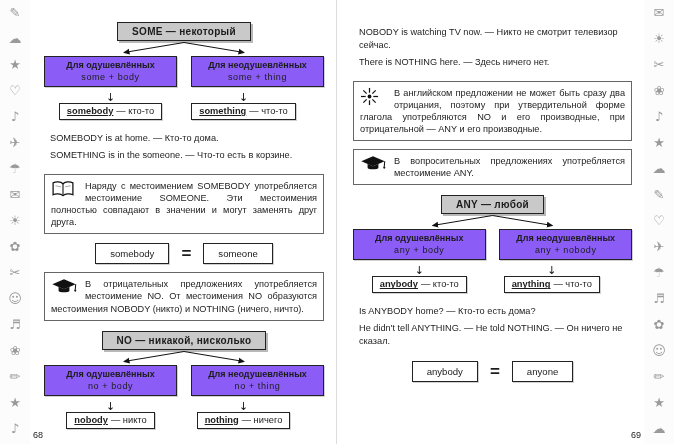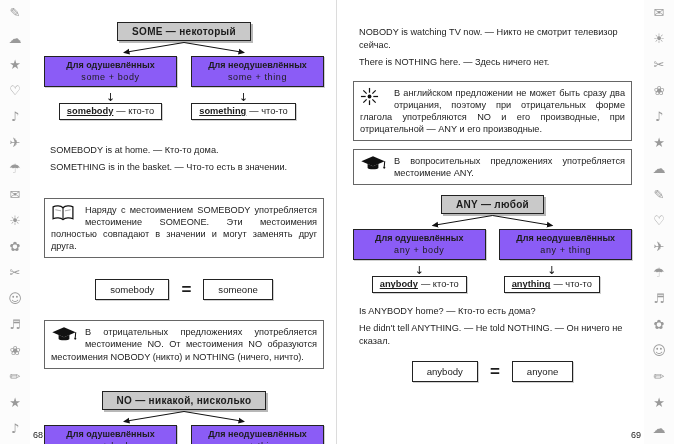--- a/index.html
+++ b/index.html
@@ -28,21 +28,21 @@
   }
 
   .page {
     flex: 1 1 auto;
     width: 307px;
     position: relative;
     padding: 22px 12px 14px 14px;
     display: flex;
     flex-direction: column;
   }
-  .page.left  { border-right: 1px solid #dcdcdc; gap: 12px; }
+  .page.left  { border-right: 1px solid #dcdcdc; }
   .page.right { padding-left: 16px; }
 
   
   .tree { display: flex; flex-direction: column; align-items: center; width: 100%; }
   .tree-header {
     display: inline-block;
     background: #c9c9c9;
     border: 1px solid #222;
     box-shadow: 2px 2px 0 rgba(0,0,0,0.28);
     font-weight: bold;
@@ -171,21 +171,21 @@
         <div class="word-cell">
           <span class="word-box">
             <span class="word">something</span><span class="trans">— что-то</span>
           </span>
         </div>
       </div>
     </section>
 
     <section class="examples">
       <p>SOMEBODY is at home. — Кто-то дома.</p>
-      <p>SOMETHING is in the basket. — Что-то есть в значении.</p>
+      <p>SOMETHING is in the someone. — Что-то есть в корзине.</p>
     </section>
 
     <section class="note">
       <span class="note-icon">
         <svg viewBox="0 0 26 20" width="24" height="18" aria-hidden="true">
           <path d="M13 4.2 C10.4 1.8 5.2 1.6 2 3.2 L2 16.4 C5.2 14.8 10.4 15 13 17.4 C15.6 15 20.8 14.8 24 16.4 L24 3.2 C20.8 1.6 15.6 1.8 13 4.2 Z" fill="#fff" stroke="#111" stroke-width="1.4"></path>
           <line x1="13" y1="4.2" x2="13" y2="17.4" stroke="#111" stroke-width="1.2"></line>
           <line x1="4.5" y1="6.4" x2="10.8" y2="7.6" stroke="#8a8a8a" stroke-width="0.8"></line>
           <line x1="15.2" y1="7.6" x2="21.5" y2="6.4" stroke="#8a8a8a" stroke-width="0.8"></line>
         </svg>
@@ -269,21 +269,21 @@
             <line x1="1" y1="10" x2="6" y2="10"></line>
             <line x1="14" y1="10" x2="19" y2="10"></line>
             <line x1="3.5" y1="3.5" x2="7" y2="7"></line>
             <line x1="13" y1="13" x2="16.5" y2="16.5"></line>
             <line x1="3.5" y1="16.5" x2="7" y2="13"></line>
             <line x1="13" y1="7" x2="16.5" y2="3.5"></line>
           </g>
           <circle cx="10" cy="10" r="2" fill="#111"></circle>
         </svg>
       </span>
-      <p class="note-text">В английском предложении не может быть сразу два отрицания, поэтому при отрицательных форме глагола употребляются NO и его производные, при отрицательной — ANY и его производные.</p>
+      <p class="note-text">В английском предложении не может быть сразу два отрицания, поэтому при утвердительной форме глагола употребляются NO и его производные, при отрицательной — ANY и его производные.</p>
     </section>
 
     <section class="note">
       <span class="note-icon">
         <svg viewBox="0 0 28 20" width="26" height="18" aria-hidden="true">
           <polygon points="14,1.5 27,7 14,12.5 1,7" fill="#111"></polygon>
           <path d="M8 9.6 L8 14.4 C8 16.4 20 16.4 20 14.4 L20 9.6 L14 12.5 Z" fill="#111"></path>
           <line x1="27" y1="7" x2="26.5" y2="13" stroke="#111" stroke-width="1.2"></line>
           <circle cx="26.5" cy="14" r="1.2" fill="#111"></circle>
         </svg>
@@ -302,21 +302,21 @@
         <line x1="140" y1="0.5" x2="80" y2="10.5" stroke="#111" stroke-width="1" marker-end="url(#ah-any)"></line>
         <line x1="140" y1="0.5" x2="200" y2="10.5" stroke="#111" stroke-width="1" marker-end="url(#ah-any)"></line>
       </svg>
       <div class="cat-row">
         <div class="cat-box">
           <div class="cat-title">Для одушевлённых</div>
           <div class="cat-formula">any + body</div>
         </div>
         <div class="cat-box">
           <div class="cat-title">Для неодушевлённых</div>
-          <div class="cat-formula">any + thing</div>
+          <div class="cat-formula">any + nobody</div>
         </div>
       </div>
       <div class="down-row">
         <div class="down-cell"><span class="down-arrow">↓</span></div>
         <div class="down-cell"><span class="down-arrow">↓</span></div>
       </div>
       <div class="word-row">
         <div class="word-cell">
           <span class="word-box">
             <span class="word">anybody</span><span class="trans">— кто-то</span>

